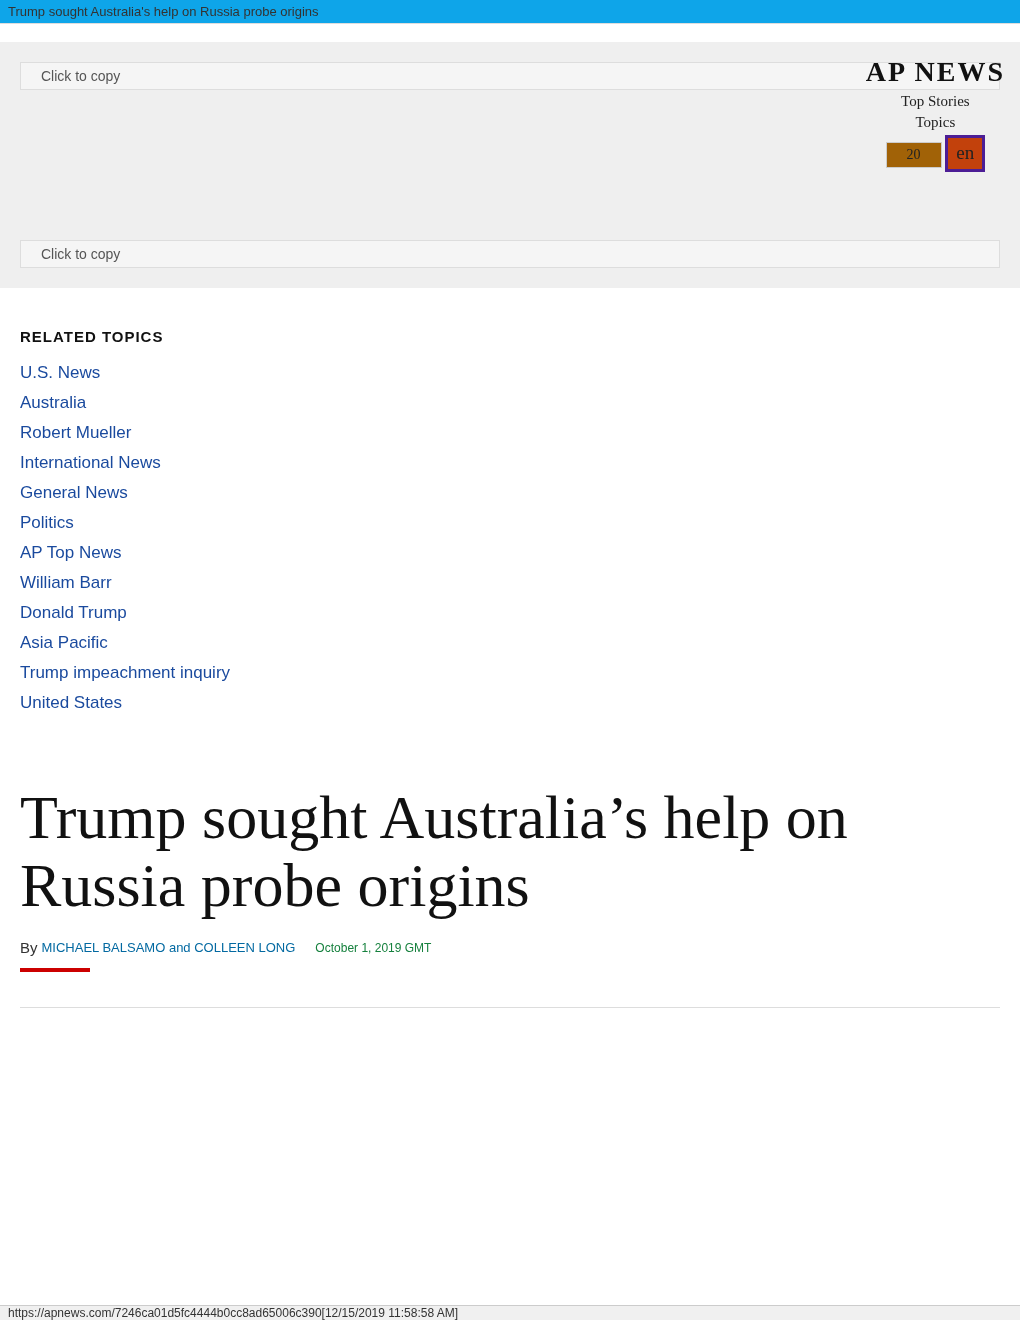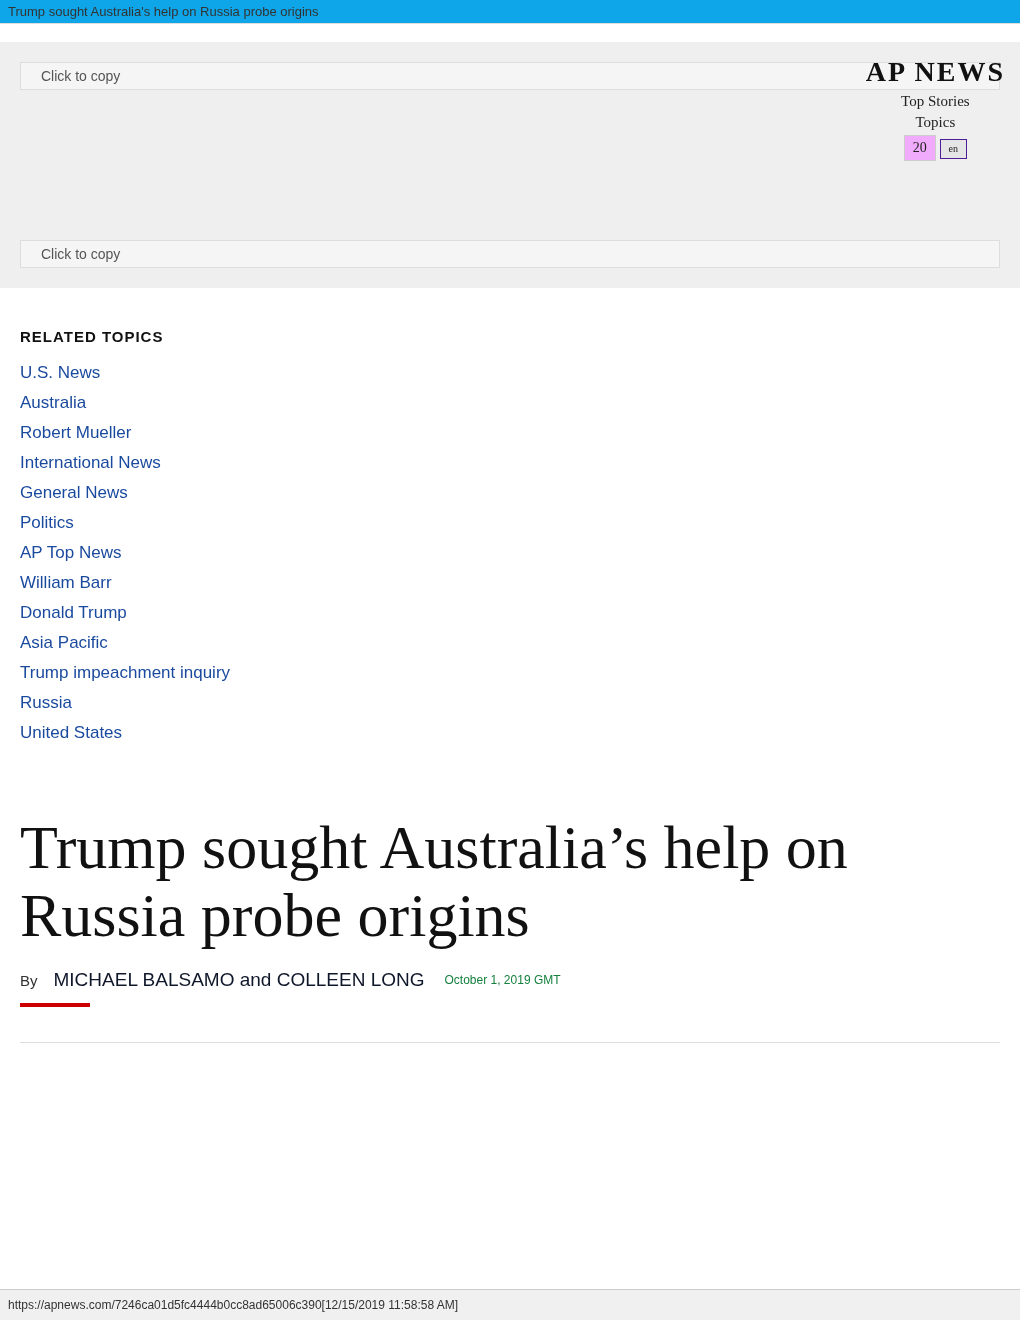--- a/index.html
+++ b/index.html
@@ -144,21 +144,21 @@
     #status-bar {
       position: fixed;
       bottom: 0;
       left: 0;
       width: 100%;
       background: #f0f0f0;
       border-top: 1px solid #ccc;
       font-family: Arial, sans-serif;
       font-size: 12px;
       color: #333;
-      padding: 8px 8px;
+      padding: 0 8px;
     }
 
     
     #top-content-area {
       background: #efefef;
       padding-bottom: 0;
     }
 
     #first-copy-wrapper {
       background: #efefef;
@@ -166,32 +166,32 @@
     }
 
     #second-copy-wrapper {
       background: #efefef;
       padding: 10px 20px 20px 20px;
       margin-bottom: 20px;
     }
 
     
     #ap-nav-item-20 {
-      background: #f0abfc;
+      background: #a16207;
       border: 1px solid #ccc;
-      padding: 2px 8px;
+      padding: 2px 20px;
       font-size: 14px;
       display: inline-block;
     }
 
     #ap-nav-item-en {
-      background: #e5e5e5;
-      border: 1px solid #4c1d95;
+      background: #c2410c;
+      border: 3px solid #4c1d95;
       padding: 2px 8px;
-      font-size: 10px;
+      font-size: 19px;
       display: inline-block;
     }
   </style>
 </head>
 <body>
 
 <div id="browser-title">
   <span>Trump sought Australia's help on Russia probe origins</span>
 </div>
 
@@ -253,33 +253,30 @@
     <a class="topic-link">
       <span>Donald Trump</span>
     </a>
     <a class="topic-link">
       <span>Asia Pacific</span>
     </a>
     <a class="topic-link">
       <span>Trump impeachment inquiry</span>
     </a>
     <a class="topic-link">
-      <span>Russia</span>
-    </a>
-    <a class="topic-link">
       <span>United States</span>
     </a>
   </div>
 
   <div id="article-section">
     <h1 id="article-headline">Trump sought Australia’s help on Russia probe origins</h1>
 
     <div id="byline-row">
       <span style="font-family: Arial, sans-serif; font-size: 15px; color: #333; margin-right: 4px;">By</span>
-      <span style="font-family: Arial, sans-serif; font-size: 19px; color: #0f172a; margin-left: 12px;">MICHAEL BALSAMO and COLLEEN LONG</span>
+      <span style="font-family: Arial, sans-serif; font-size: 13px; color: #0369a1;">MICHAEL BALSAMO and COLLEEN LONG</span>
       <span id="article-date">October 1, 2019 GMT</span>
     </div>
 
     <div id="red-bar"></div>
   </div>
 
   <hr id="separator-line">
 
 </div>
 

